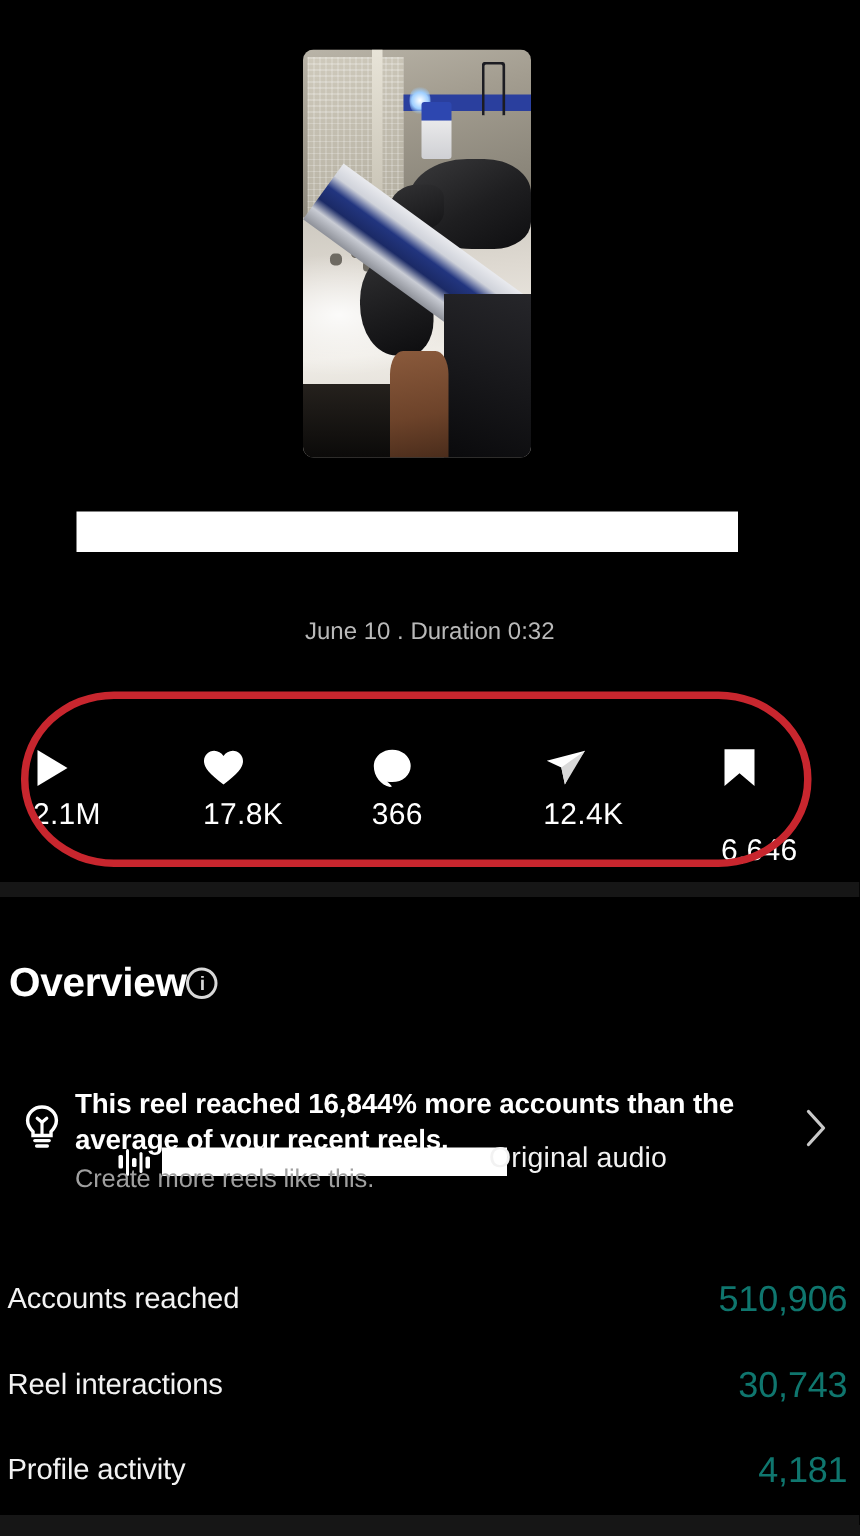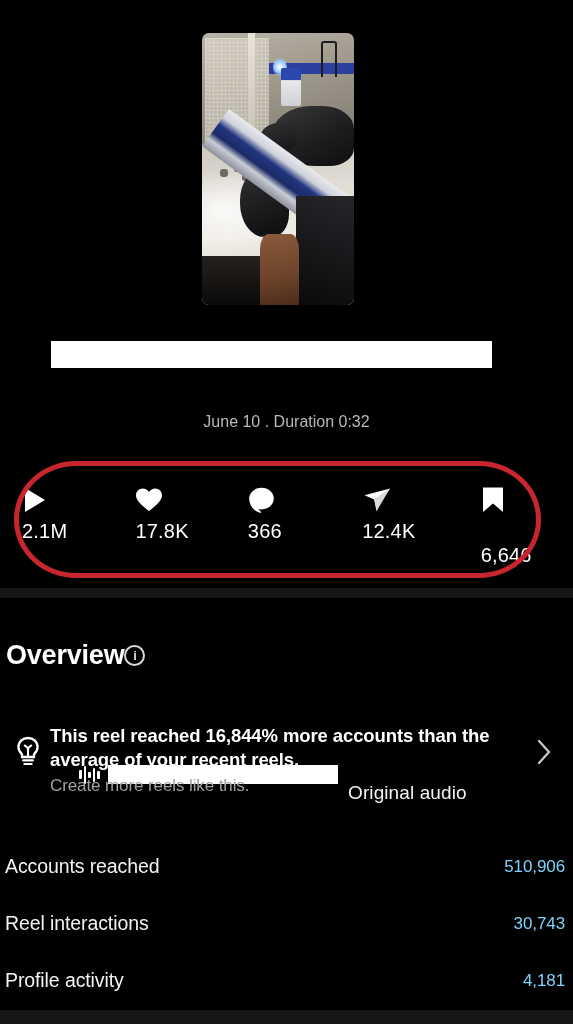--- a/index.html
+++ b/index.html
@@ -126,38 +126,38 @@
   .wave-icon i:nth-child(1){ height:9px; }
   .wave-icon i:nth-child(2){ height:18px; }
   .wave-icon i:nth-child(3){ height:6px; }
   .wave-icon i:nth-child(4){ height:14px; }
   .wave-icon i:nth-child(5){ height:8px; }
   .audio-bar {
     position:absolute; left:108px; top:384px;
     width:230px; height:19px; background:#fff;
   }
   .audio-label {
-    position:absolute; left:348px; top:381px;
-    font-size:19px; color:#f2f2f2; letter-spacing:.1px;margin-top:20px;
+    position:absolute; left:326px; top:381px;
+    font-size:19px; color:#f2f2f2; letter-spacing:.1px;
   }
   .meta-line {
     position:absolute; left:0; top:413px; width:573px;
     text-align:center; font-size:16px; color:#b9b9b9;
   }
 
   
   .oval {
     position:absolute; left:14px; top:461px;
     width:527px; height:117px;
     border:5px solid #c8262e;
     border-radius:62px / 58px;
     pointer-events:none;
   }
   .metrics {
-    position:absolute; left:0; top:486px; width:573px;
+    position:absolute; left:0; top:498px; width:573px;
     display:flex;
   }
   .metric { flex:1; display:flex; flex-direction:column; align-items:flex-start; padding-left:6px; }
   .metric:nth-child(1){ padding-left:22px; }
   .metric:nth-child(2){ padding-left:21px; }
   .metric:nth-child(3){ padding-left:20px; }
   .metric:nth-child(4){ padding-left:22px;text-align:center; }
   .metric:nth-child(5){ padding-left:26px;gap:24px; }
   .m-icon { height:28px; display:flex; align-items:center; margin-bottom:6px; }
   .m-val { font-size:20px; color:#fff; letter-spacing:.2px; }
@@ -198,21 +198,21 @@
   }
   .chev { width:30px; flex:0 0 30px; display:flex; justify-content:center; }
 
   
   .stats { position:absolute; left:0; top:838px; width:573px; }
   .stat-row {
     display:flex; align-items:center; justify-content:space-between;
     padding:0 8px 0 5px; height:57px;
   }
   .stat-label { font-size:19.5px; color:#f2f2f2; letter-spacing:-.1px; }
-  .stat-value { font-size:17px; color:#7dd3fc; letter-spacing:-.1px; }
+  .stat-value { font-size:24px; color:#0f766e; letter-spacing:-.1px; }
 </style>
 </head>
 <body>
 
 <div class="screen">
 
   <div class="thumb-wrap">
     <div class="thumb">
       <div class="t-wall"></div>
       <div class="t-mesh"></div>

